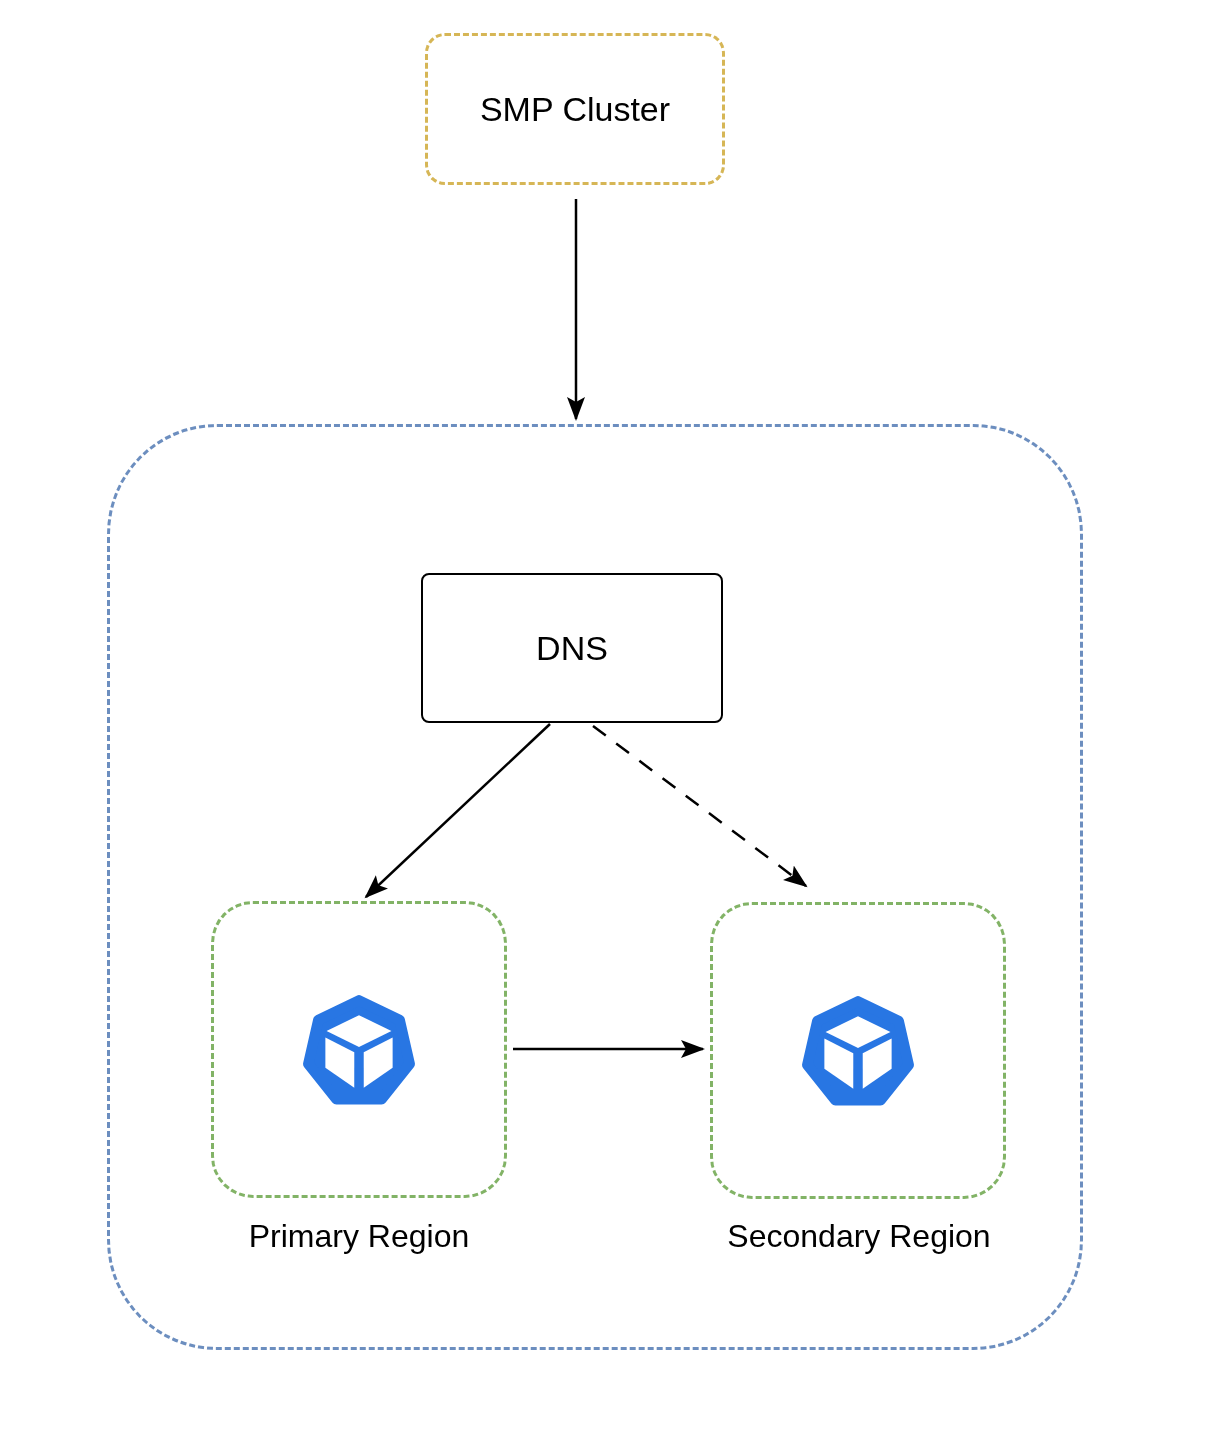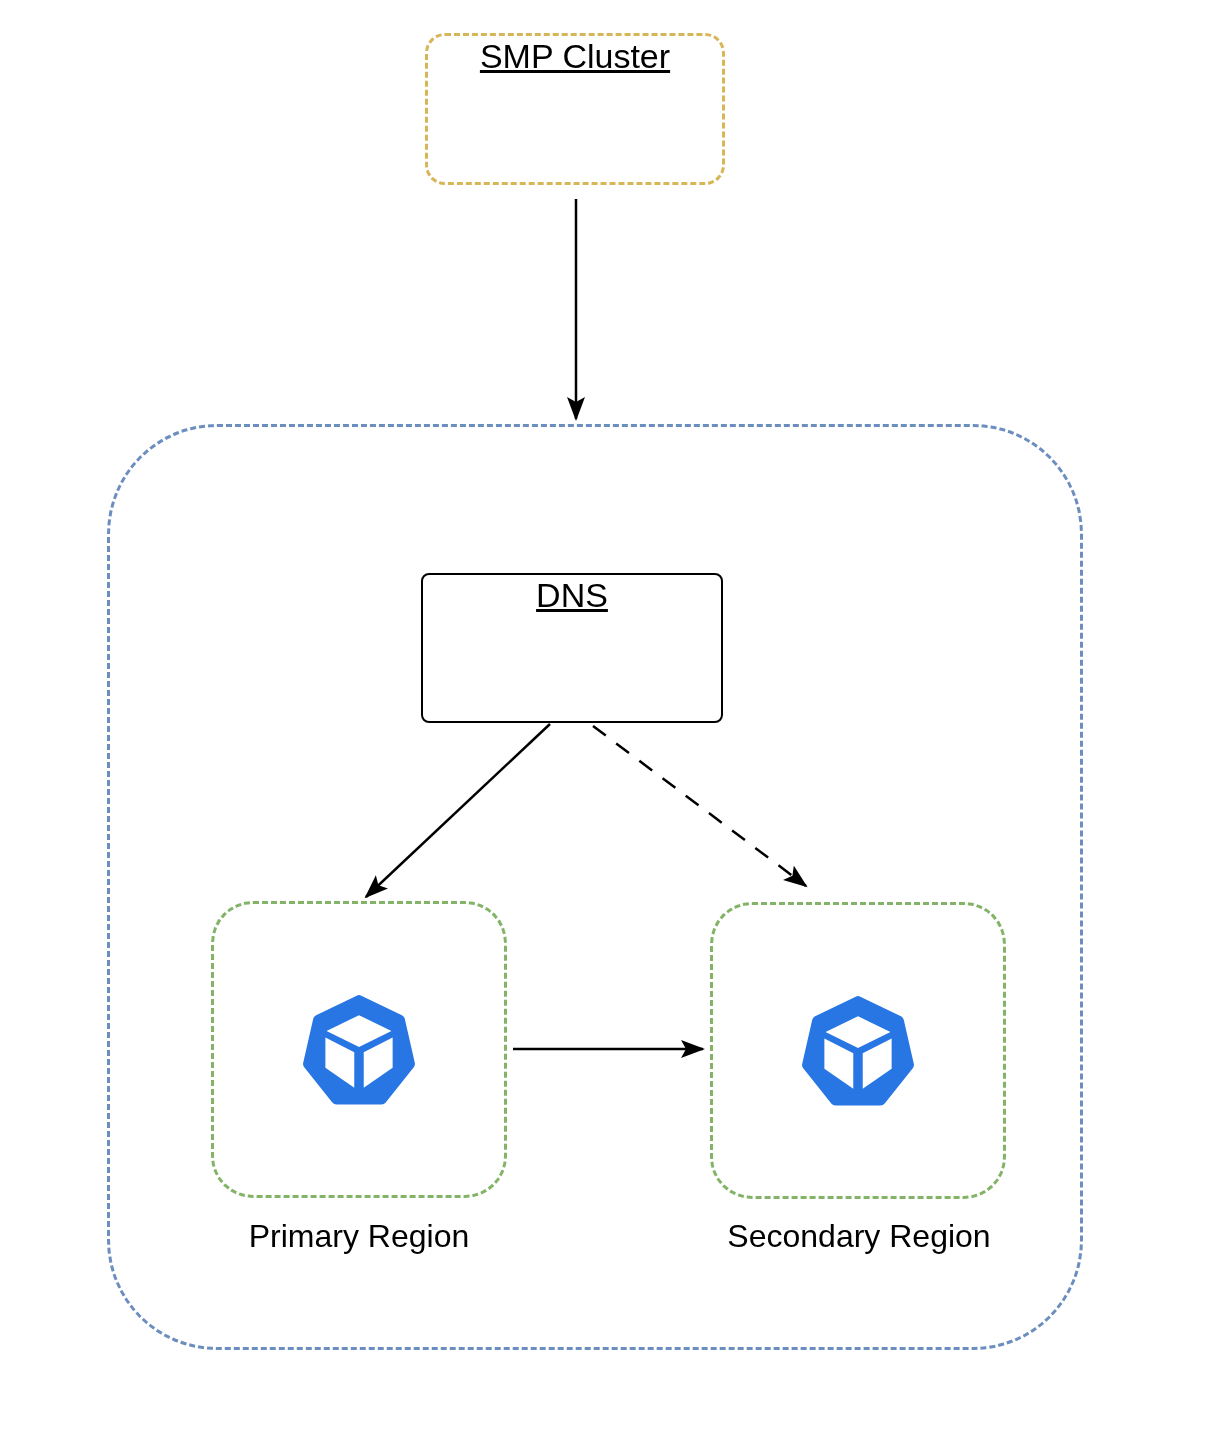--- a/index.html
+++ b/index.html
@@ -21,25 +21,24 @@
   .canvas{
     position:relative;
     width:1210px;
     height:1440px;
     background:var(--background);
     overflow:hidden;
   }
   .node{
     position:absolute;
     display:flex;
-    align-items:flex-start;
+    align-items:center;
     justify-content:center;
     text-align:center;
     background:var(--background);
-    text-decoration:underline;
   }
   .node-label{
     font-size:34px;
     line-height:1.2;
     color:var(--text);
   }
   .smp-node{
     left:425px; top:33px; width:300px; height:152px;
     border:3px dashed var(--smp-border);
     border-radius:20px;

